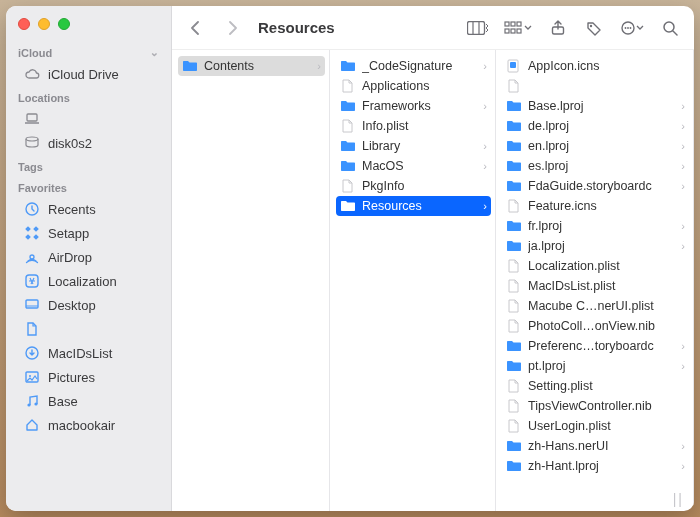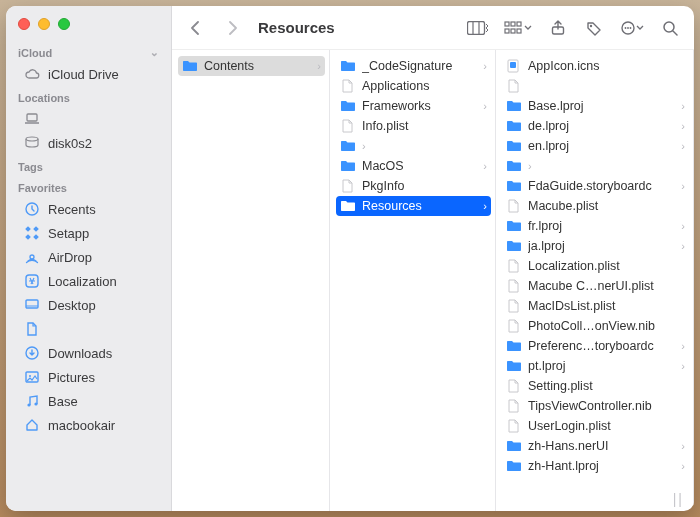--- a/index.html
+++ b/index.html
@@ -150,21 +150,21 @@
             </svg>
           </span>
         </div>
         <div class="sb-item">
           <span class="ico">
             <svg width="16" height="16" viewBox="0 0 16 16">
               <circle cx="8" cy="8" r="6" fill="none" stroke="#4f9af7" stroke-width="1.4"></circle>
               <path d="M8 5v5M6 8l2 2 2-2" stroke="#4f9af7" stroke-width="1.4" fill="none" stroke-linecap="round" stroke-linejoin="round"></path>
             </svg>
           </span>
-          <span class="lbl">Downloads</span>
+          <span class="lbl">MacIDsList</span>
         </div>
         <div class="sb-item">
           <span class="ico">
             <svg width="16" height="16" viewBox="0 0 16 16">
               <rect x="2" y="3" width="12" height="10" rx="1" fill="none" stroke="#4f9af7" stroke-width="1.4"></rect>
               <circle cx="6" cy="7" r="1" fill="#4f9af7"></circle>
               <path d="M3 12l3-3 2 2 3-4 2 3" fill="none" stroke="#4f9af7" stroke-width="1.2"></path>
             </svg>
           </span>
           <span class="lbl">Pictures</span>
@@ -302,20 +302,21 @@
               </svg>
             </span>
             <span class="name">Info.plist</span>
           </div>
           <div class="row">
             <span class="fico">
               <svg viewBox="0 0 16 14">
                 <path d="M1 3c0-.6.4-1 1-1h4l1.5 1.5H14c.6 0 1 .4 1 1V11c0 .6-.4 1-1 1H2c-.6 0-1-.4-1-1z" fill="#3a93ff"></path>
               </svg>
             </span>
+            <span class="name">Library</span>
             <span class="chev">›</span>
           </div>
           <div class="row">
             <span class="fico">
               <svg viewBox="0 0 16 14">
                 <path d="M1 3c0-.6.4-1 1-1h4l1.5 1.5H14c.6 0 1 .4 1 1V11c0 .6-.4 1-1 1H2c-.6 0-1-.4-1-1z" fill="#3a93ff"></path>
               </svg>
             </span>
             <span class="name">MacOS</span>
             <span class="chev">›</span>
@@ -383,39 +384,40 @@
             </span>
             <span class="name">en.lproj</span>
             <span class="chev">›</span>
           </div>
           <div class="row">
             <span class="fico">
               <svg viewBox="0 0 16 14">
                 <path d="M1 3c0-.6.4-1 1-1h4l1.5 1.5H14c.6 0 1 .4 1 1V11c0 .6-.4 1-1 1H2c-.6 0-1-.4-1-1z" fill="#3a93ff"></path>
               </svg>
             </span>
+            <span class="name">es.lproj</span>
             <span class="chev">›</span>
           </div>
           <div class="row">
             <span class="fico">
               <svg viewBox="0 0 16 14">
                 <path d="M1 3c0-.6.4-1 1-1h4l1.5 1.5H14c.6 0 1 .4 1 1V11c0 .6-.4 1-1 1H2c-.6 0-1-.4-1-1z" fill="#3a93ff"></path>
               </svg>
             </span>
             <span class="name">FdaGuide.storyboardc</span>
             <span class="chev">›</span>
           </div>
           <div class="row">
             <span class="fico">
               <svg viewBox="0 0 16 14">
                 <path d="M3 1h6l3 3v9H3z" fill="#fff" stroke="#c8c8cc"></path>
                 <path d="M9 1v3h3" fill="none" stroke="#c8c8cc"></path>
               </svg>
             </span>
-            <span class="name">Macube.plist</span>
+            <span class="name">Feature.icns</span>
           </div>
           <div class="row">
             <span class="fico">
               <svg viewBox="0 0 16 14">
                 <path d="M1 3c0-.6.4-1 1-1h4l1.5 1.5H14c.6 0 1 .4 1 1V11c0 .6-.4 1-1 1H2c-.6 0-1-.4-1-1z" fill="#3a93ff"></path>
               </svg>
             </span>
             <span class="name">fr.lproj</span>
             <span class="chev">›</span>
           </div>
@@ -437,30 +439,30 @@
             </span>
             <span class="name">Localization.plist</span>
           </div>
           <div class="row">
             <span class="fico">
               <svg viewBox="0 0 16 14">
                 <path d="M3 1h6l3 3v9H3z" fill="#fff" stroke="#c8c8cc"></path>
                 <path d="M9 1v3h3" fill="none" stroke="#c8c8cc"></path>
               </svg>
             </span>
+            <span class="name">MacIDsList.plist</span>
+          </div>
+          <div class="row">
+            <span class="fico">
+              <svg viewBox="0 0 16 14">
+                <path d="M3 1h6l3 3v9H3z" fill="#fff" stroke="#c8c8cc"></path>
+                <path d="M9 1v3h3" fill="none" stroke="#c8c8cc"></path>
+              </svg>
+            </span>
             <span class="name">Macube C…nerUI.plist</span>
-          </div>
-          <div class="row">
-            <span class="fico">
-              <svg viewBox="0 0 16 14">
-                <path d="M3 1h6l3 3v9H3z" fill="#fff" stroke="#c8c8cc"></path>
-                <path d="M9 1v3h3" fill="none" stroke="#c8c8cc"></path>
-              </svg>
-            </span>
-            <span class="name">MacIDsList.plist</span>
           </div>
           <div class="row">
             <span class="fico">
               <svg viewBox="0 0 16 14">
                 <path d="M3 1h6l3 3v9H3z" fill="#fff" stroke="#c8c8cc"></path>
                 <path d="M9 1v3h3" fill="none" stroke="#c8c8cc"></path>
               </svg>
             </span>
             <span class="name">PhotoColl…onView.nib</span>
           </div>

